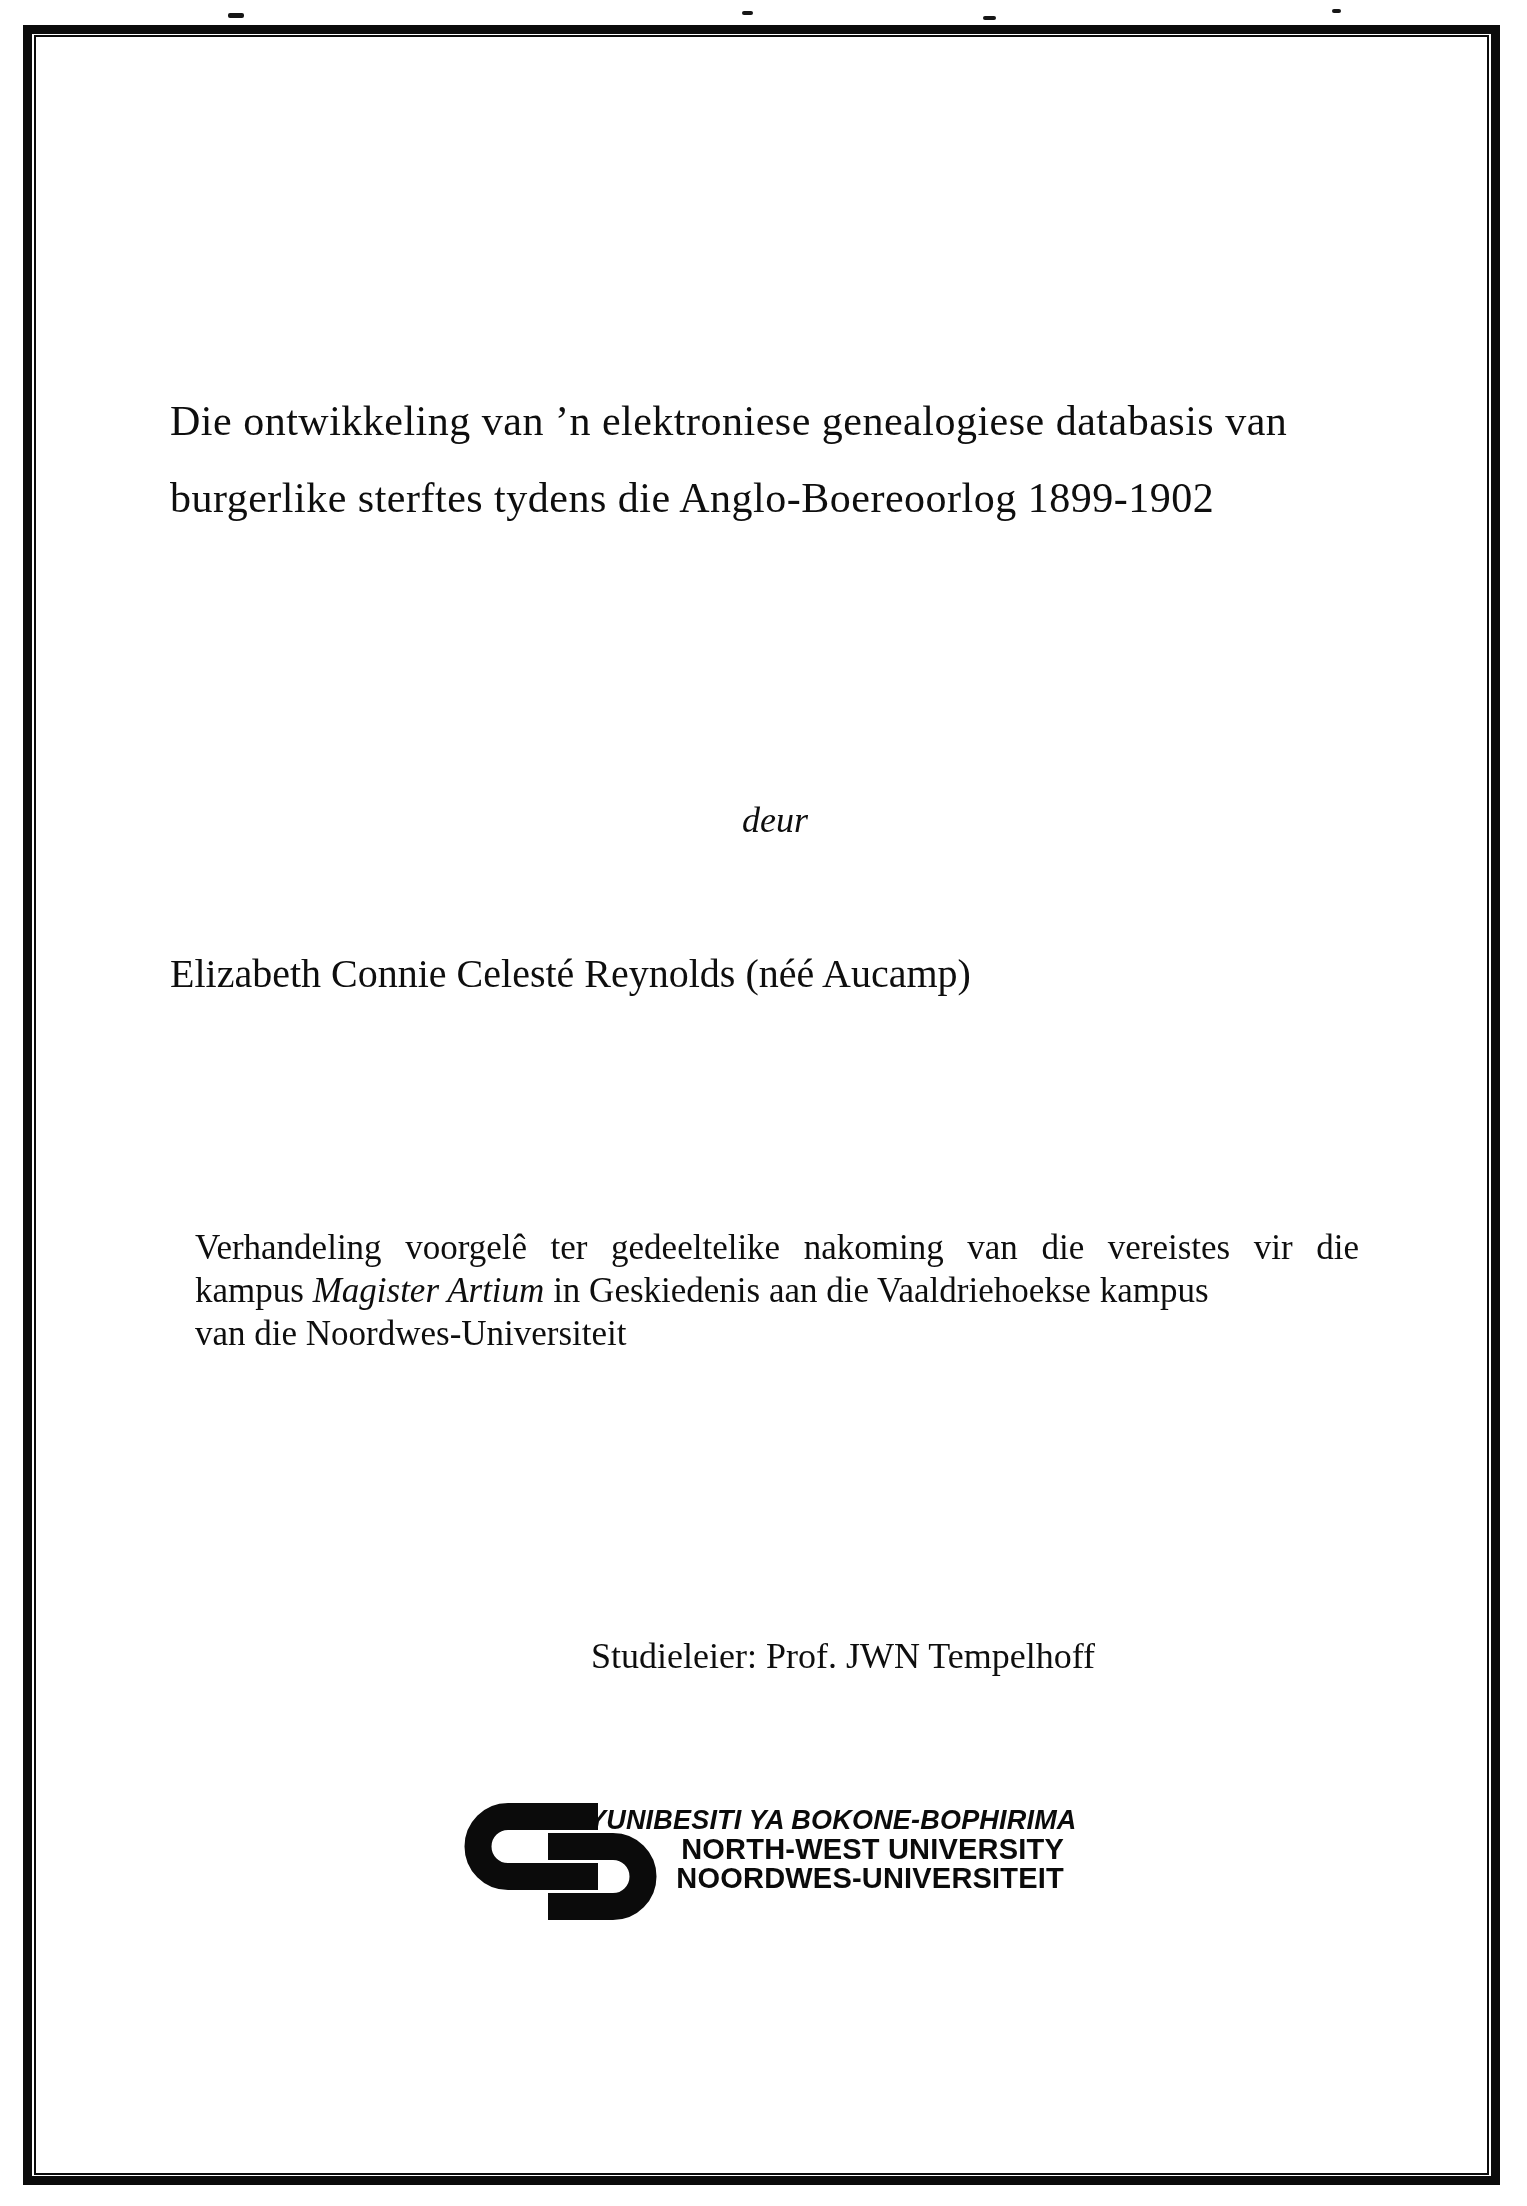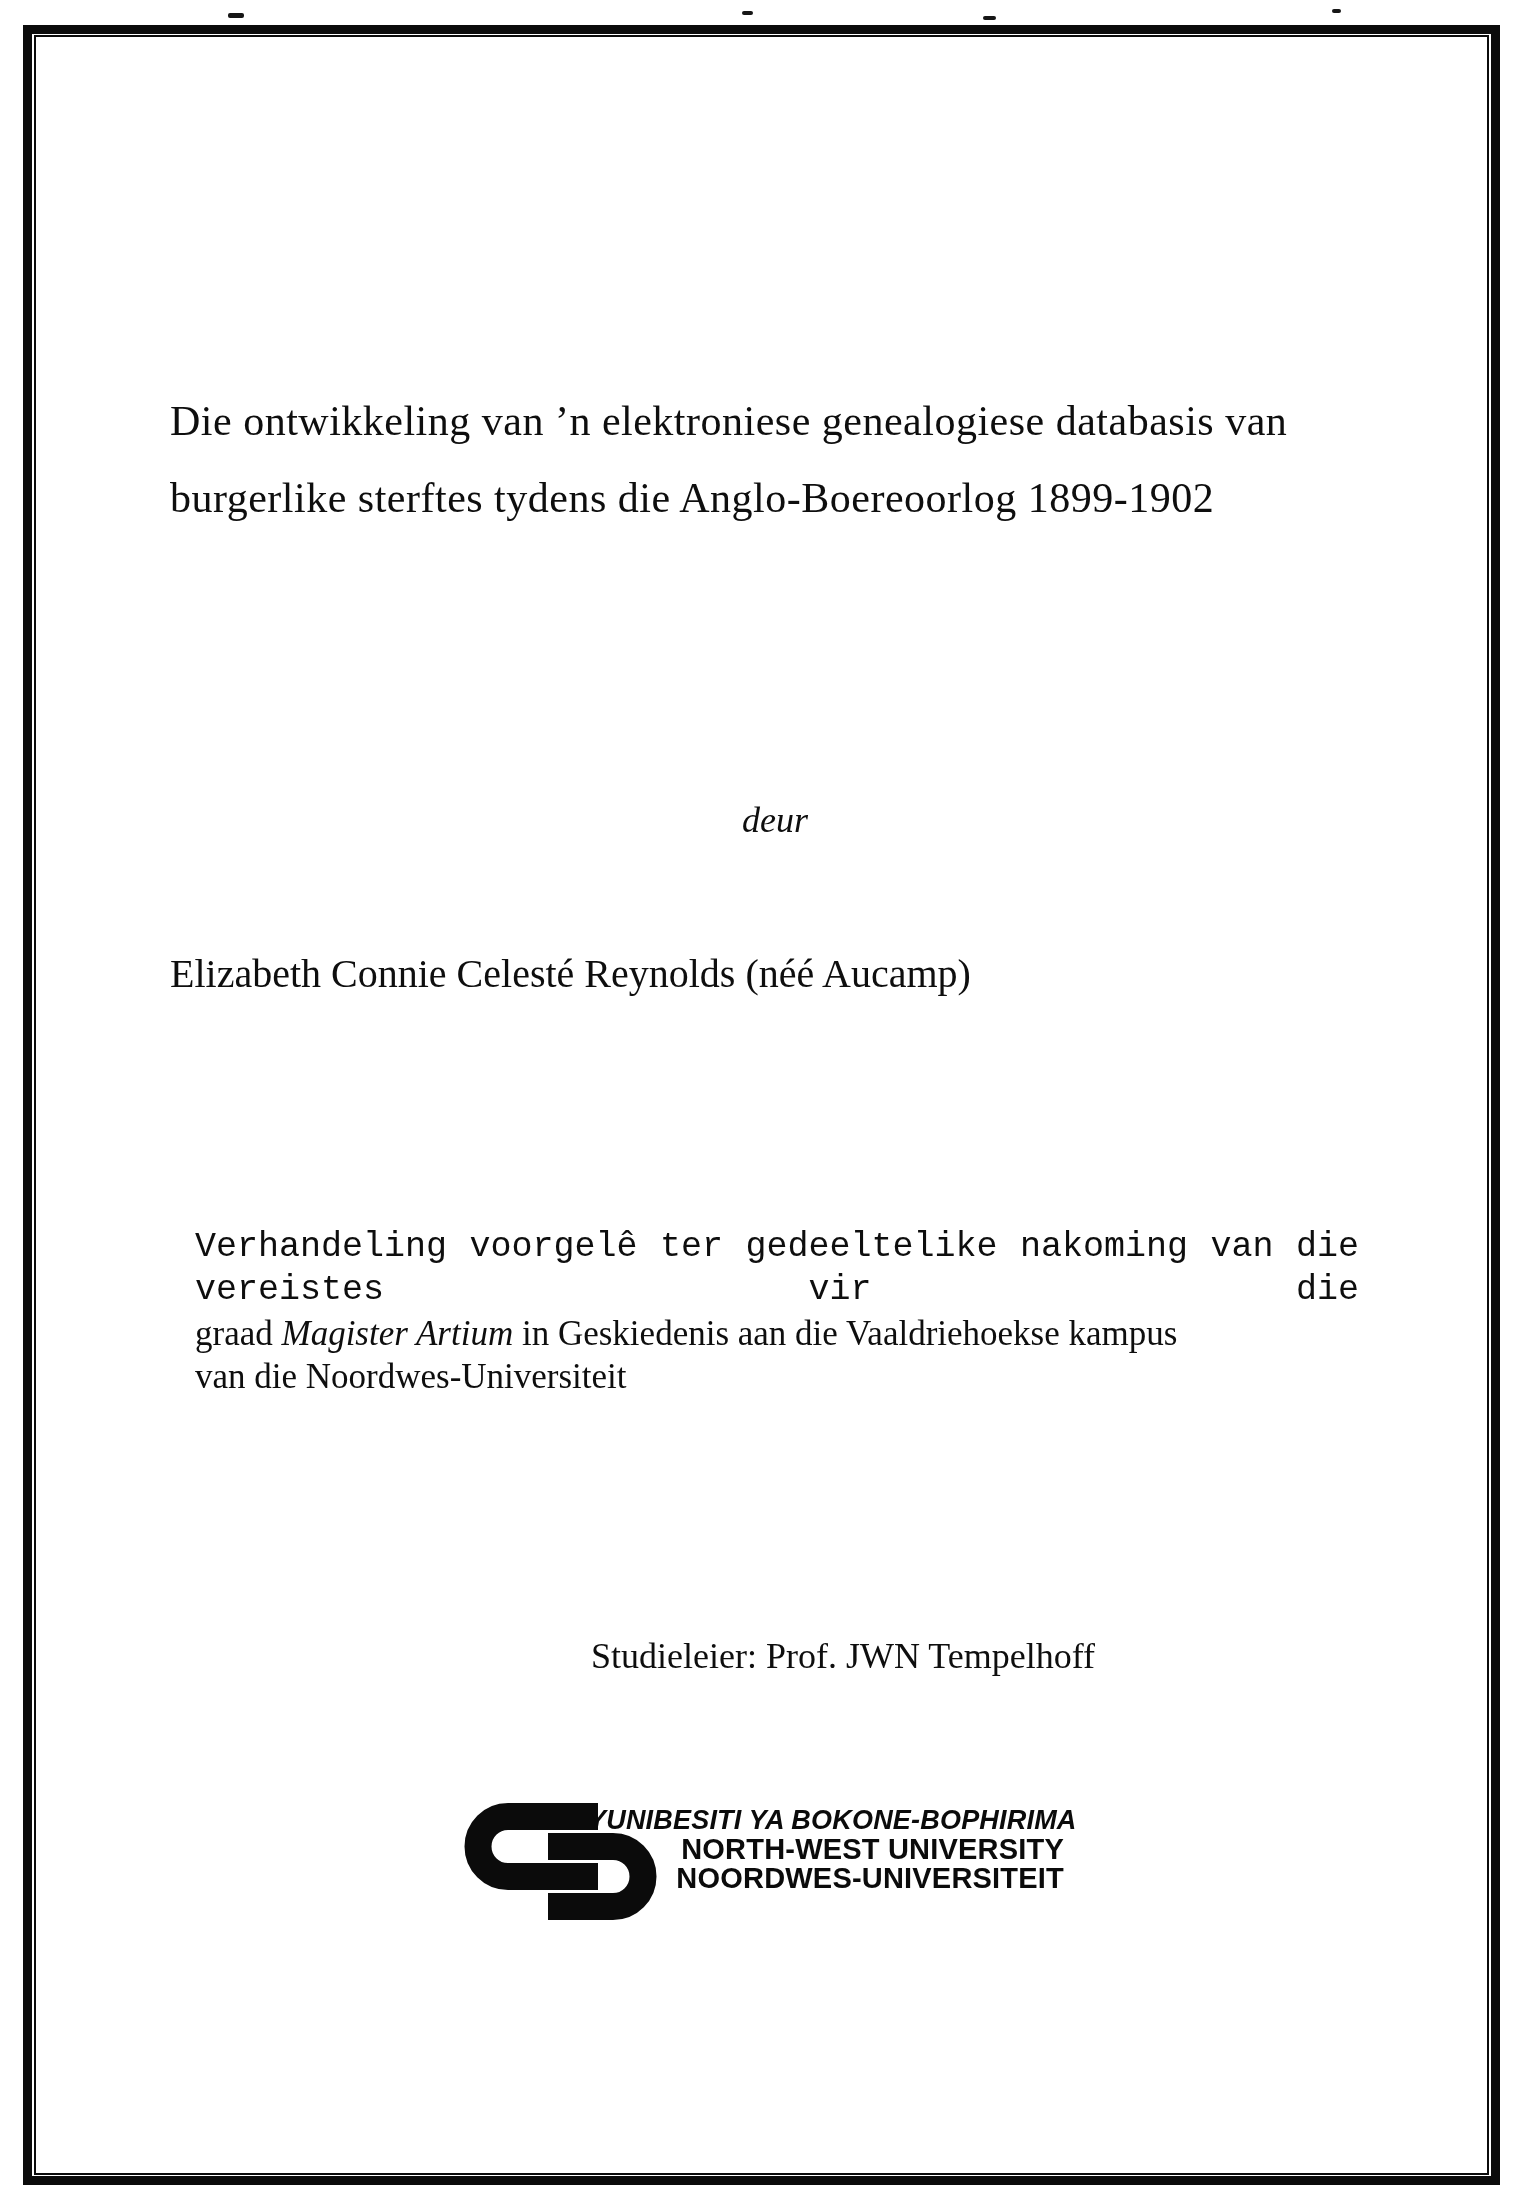--- a/index.html
+++ b/index.html
@@ -32,21 +32,21 @@
   }
   .author-line{
     position:absolute;left:170px;top:950px;width:1210px;
     font-size:40px;line-height:48px;
   }
   .statement{
     position:absolute;left:195px;top:1226px;width:1164px;
     font-size:35px;line-height:43px;
   }
   .statement .justified{
-    text-align:justify;text-align-last:justify;font-family:Liberation Mono, monospace;
+    text-align:justify;text-align-last:justify;
   }
   .supervisor-block{
     position:absolute;left:195px;top:1634px;width:900px;
     font-size:36px;line-height:44px;text-align:right;
   }
   .logo{position:absolute;left:458px;top:1799px;width:620px;height:130px;}
   .logo-mark{position:absolute;left:0;top:0;width:205px;height:126px;}
   .logo-text{
     position:absolute;left:130px;top:7px;width:476px;
     text-align:right;
@@ -74,21 +74,21 @@
     <div>Die ontwikkeling van ’n elektroniese genealogiese databasis van</div>
     <div>burgerlike sterftes tydens die Anglo-Boereoorlog 1899-1902</div>
   </div>
 
   <div class="byline">deur</div>
 
   <div class="author-line">Elizabeth Connie Celesté Reynolds (néé Aucamp)</div>
 
   <div class="statement">
     <div class="justified">Verhandeling voorgelê ter gedeeltelike nakoming van die vereistes vir die</div>
-    <div><span>graad </span><i>Magister Artium</i><span> in Geskiedenis aan die Vaaldriehoekse kampus</span></div>
+    <div><span>kampus </span><i>Magister Artium</i><span> in Geskiedenis aan die Vaaldriehoekse kampus</span></div>
     <div>van die Noordwes-Universiteit</div>
   </div>
 
   <div class="supervisor-block">
     <div>Studieleier: Prof. JWN Tempelhoff</div>
   </div>
 
   <div class="logo">
     <svg class="logo-mark" viewBox="0 0 205 125" aria-hidden="true">
       <path d="M 140 17 H 50 A 30 30 0 0 0 50 77 H 140" fill="none" stroke="#0b0b0b" stroke-width="27"></path>

